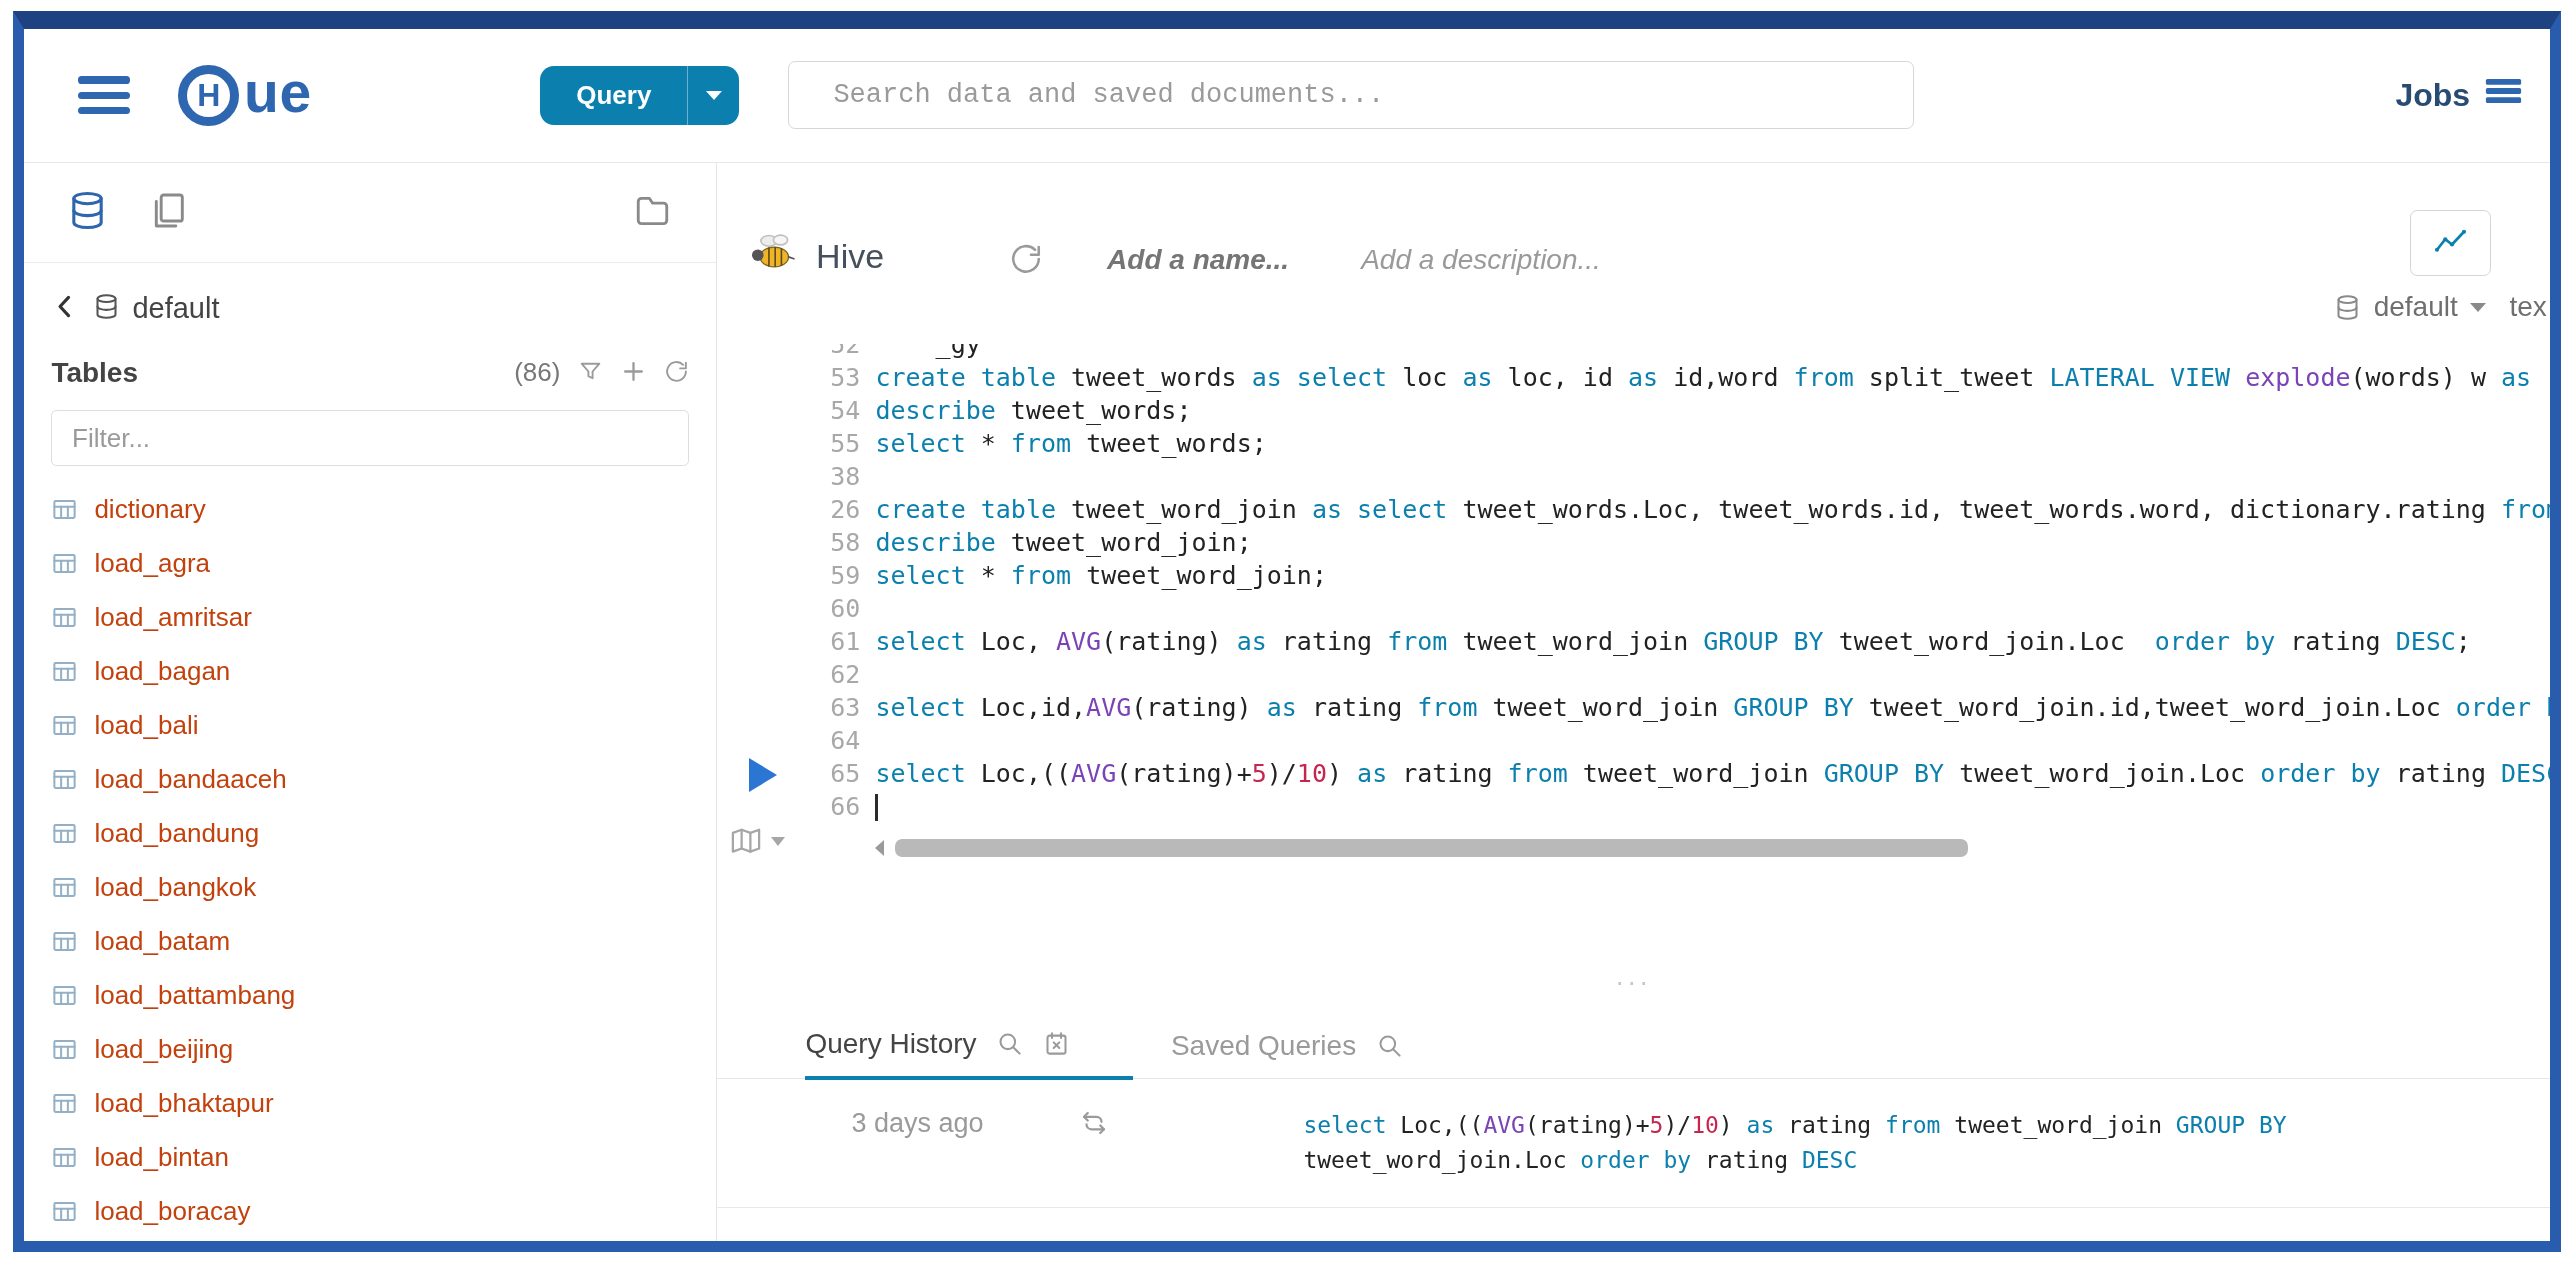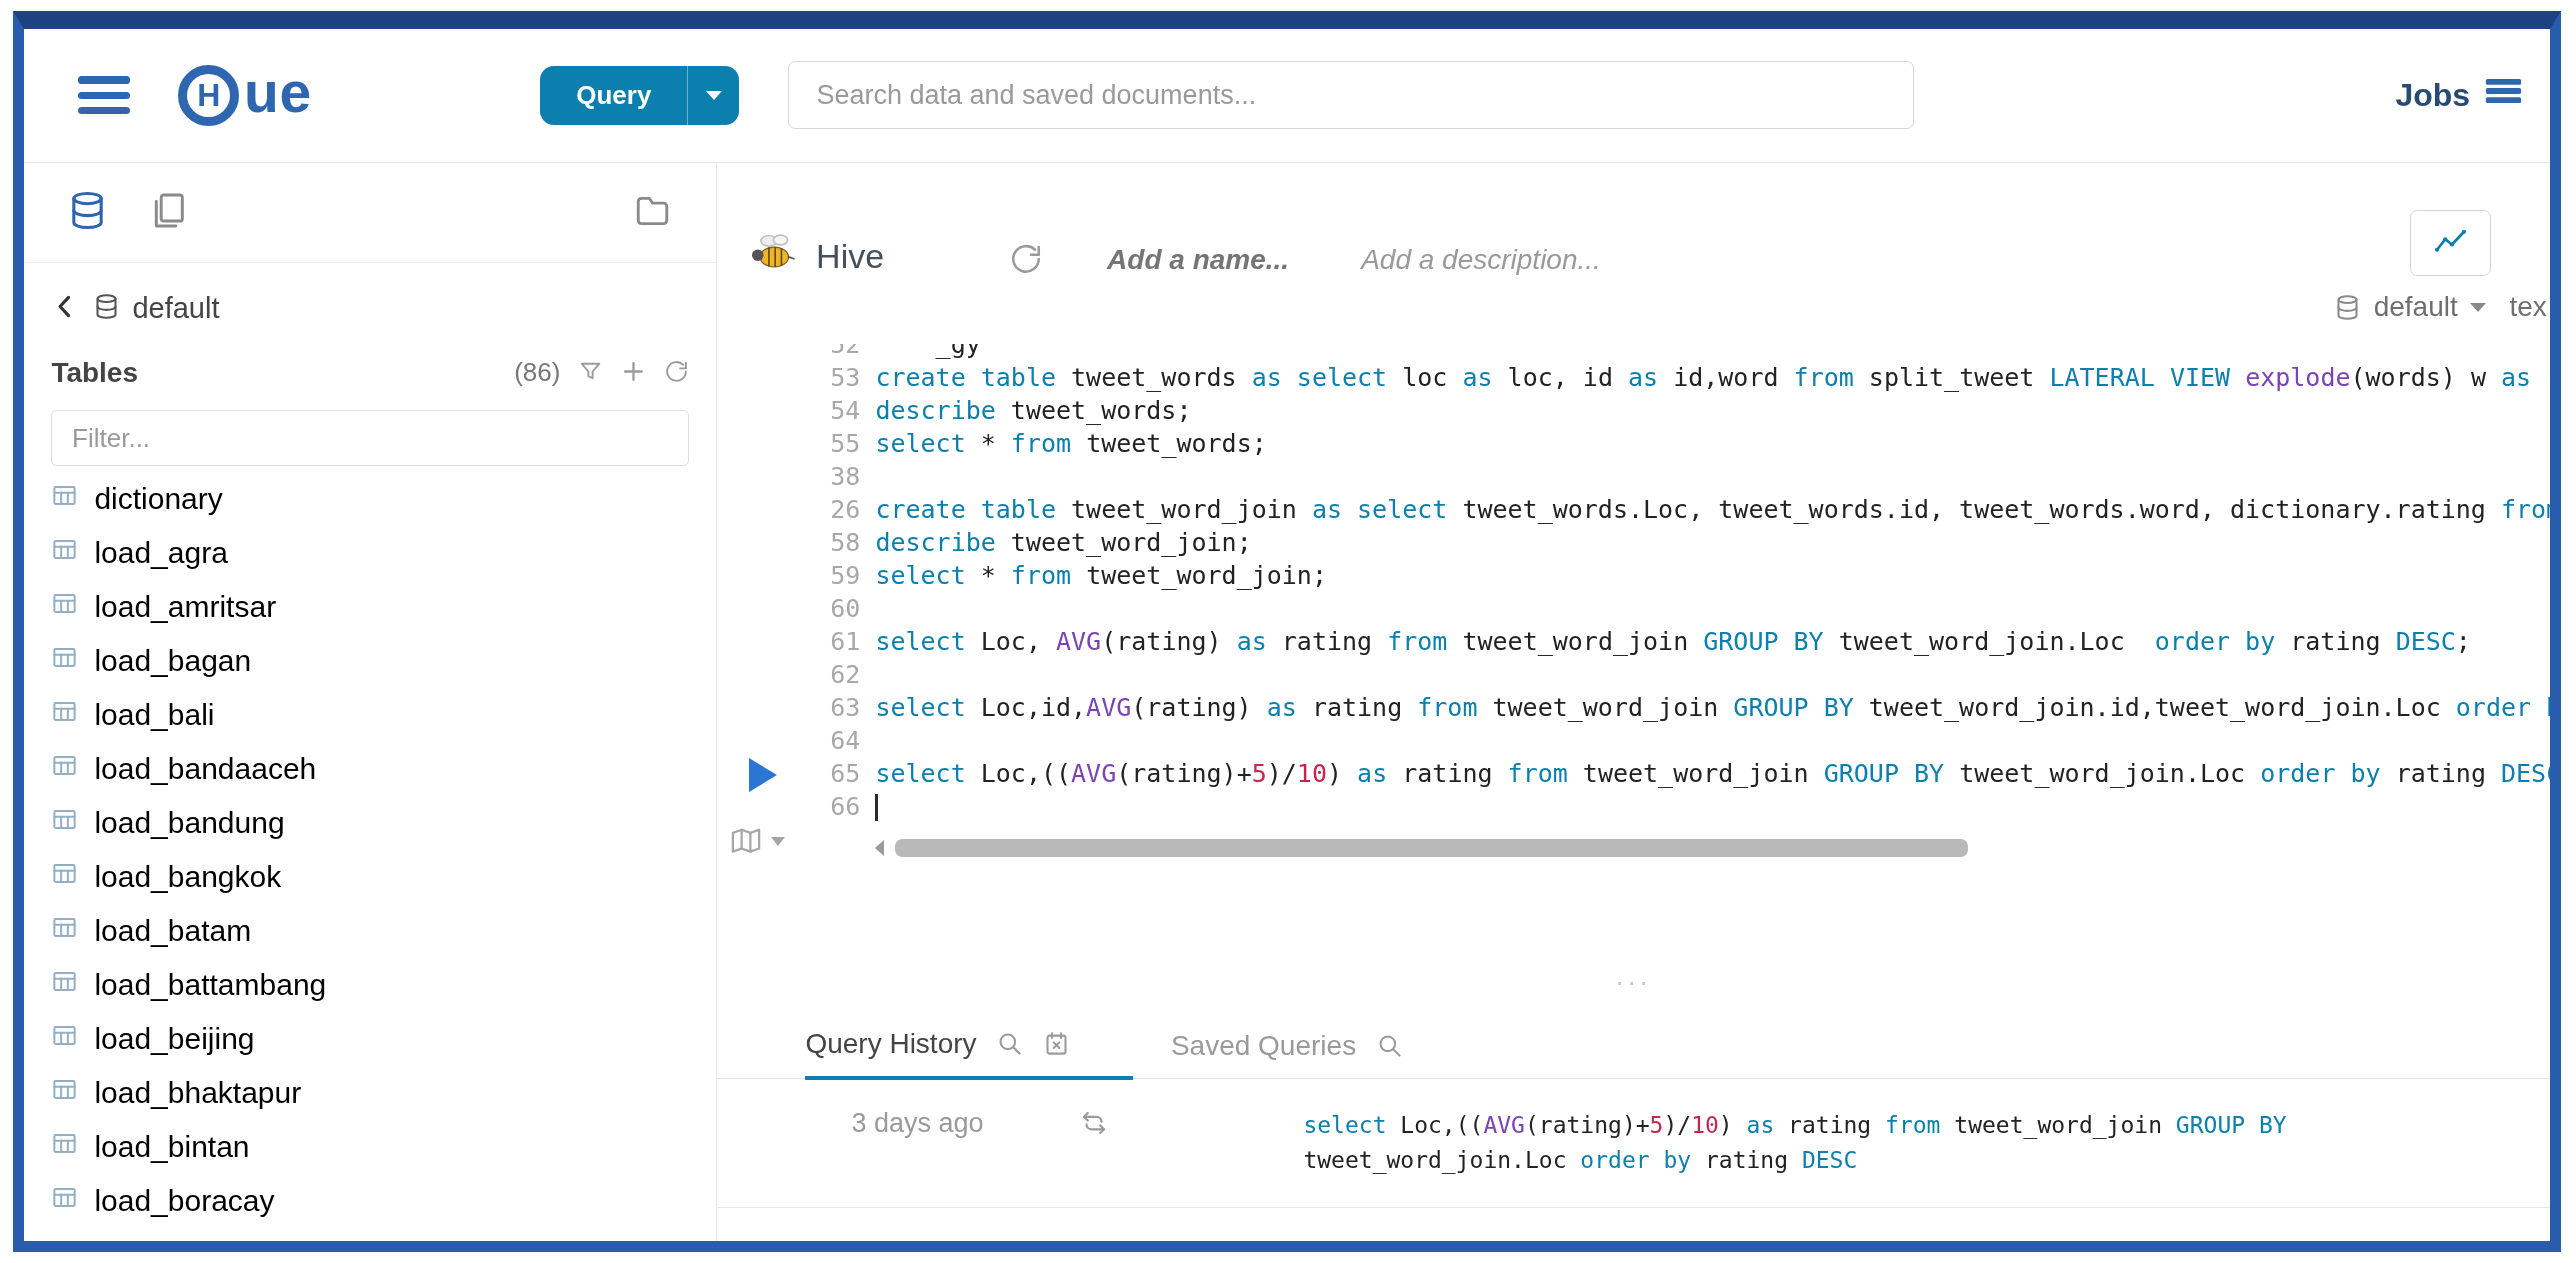--- a/index.html
+++ b/index.html
@@ -12,42 +12,42 @@
   header{flex:0 0 134px;height:134px;display:flex;align-items:center;padding:0 27px 0 54px;border-bottom:1.8px solid #e8e8e8}
   .hamburger{width:52px;display:flex;flex-direction:column;gap:8px;cursor:pointer}
   .hamburger span{height:7.2px;background:#2e66b0;border-radius:3.6px}
   .logo{display:flex;align-items:center;margin-left:48px}
   .logo-circle{width:61px;height:61px;border:9.8px solid #2e66b0;border-radius:50%;display:flex;align-items:center;justify-content:center;color:#2e66b0;font-weight:bold;font-size:32px}
   .logo-rest{color:#2e66b0;font-weight:bold;font-size:57px;letter-spacing:0.9px;margin-left:4.5px;transform:translateY(-2.7px)}
   .query-btn{display:flex;margin-left:228px;height:59px;border-radius:14px;overflow:hidden;cursor:pointer}
   .query-main{background:#0b7fad;color:#fff;font-size:26px;font-weight:bold;display:flex;align-items:center;padding:0 36px}
   .query-caret{background:#0b7fad;width:52px;display:flex;align-items:center;justify-content:center;border-left:1.8px solid rgba(255,255,255,.4)}
   .caret-down{width:0;height:0;border-left:8px solid transparent;border-right:8px solid transparent;border-top:9.8px solid #fff}
-  .search{margin-left:49px;width:1126px;height:68px;border:1.8px solid #d6d6d6;border-radius:7.2px;font-size:27px;padding:0 27px;color:#444;outline:none;font-family:Liberation Sans, sans-serif}
+  .search{margin-left:49px;width:1126px;height:68px;border:1.8px solid #d6d6d6;border-radius:7.2px;font-size:27px;padding:0 44px;color:#444;outline:none;font-family:Liberation Mono, monospace}
   .search::placeholder{color:#9a9a9a}
   .jobs{margin-left:auto;display:flex;align-items:center;gap:14.3px;color:#284b72;font-weight:bold;font-size:32px;cursor:pointer}
   .jobs .icn{color:#2e66b0}
 
   
   .bodyrow{flex:1;display:flex;overflow:hidden}
   aside{flex:0 0 693px;width:693px;border-right:1.8px solid #e5e5e5;display:flex;flex-direction:column;overflow:hidden}
   .assist-bar{flex:0 0 100px;height:100px;display:flex;align-items:center;gap:41px;padding:0 43px;border-bottom:1.8px solid #ececec;color:#8a8a8a}
   .assist-bar .active{color:#2d66ad}
   .assist-spacer{flex:1}
   .side-content{padding:0 27px;display:flex;flex-direction:column;flex:1;overflow:hidden}
   .breadcrumb{margin-top:29px;display:flex;align-items:center;gap:12.5px;color:#444}
   .breadcrumb .db-label{font-size:29px}
   .tables-row{margin-top:32px;display:flex;align-items:center}
   .tables-title{font-weight:bold;font-size:28px;color:#444}
   .tables-actions{margin-left:auto;display:flex;align-items:center;gap:18px;color:#9a9a9a}
   .tables-count{font-size:26px;color:#777}
   .filter{margin-top:21.5px;height:56px;border:1.8px solid #ddd;border-radius:5.4px;font-size:26px;padding:0 19.7px;color:#444;width:100%;outline:none;font-family:"Liberation Sans",sans-serif}
   .filter::placeholder{color:#9a9a9a}
   .table-list{margin-top:16px;flex:1;overflow:hidden}
-  .table-item{height:54px;display:flex;gap:16px;font-size:30px;color:#000000;cursor:pointer}
+  .table-item{height:54px;display:flex;align-items:center;gap:16px;font-size:26px;color:#c2410c;cursor:pointer}
   .table-item .icn{color:#93b0c7;display:inline-flex}
 
   
   main{flex:1;display:flex;flex-direction:column;overflow:hidden;position:relative}
   .hive-row{flex:0 0 113px;height:113px;display:flex;align-items:flex-end;padding:0 32px}
   .hive-label{font-size:34px;color:#44505c;margin-left:19.7px}
   .hist-icn{color:#9a9a9a;margin-left:125px;display:inline-flex}
   .add-name{margin-left:64px;font-size:28px;font-weight:bold;font-style:italic;color:#757575;cursor:text}
   .add-desc{margin-left:72px;font-size:28px;font-style:italic;color:#9a9a9a;cursor:text}
   .chart-btn{margin-left:auto;margin-right:27px;width:81px;height:66px;border:1.8px solid #d5d5d5;border-radius:7.2px;display:flex;align-items:center;justify-content:center;color:#0b7fad;cursor:pointer}

